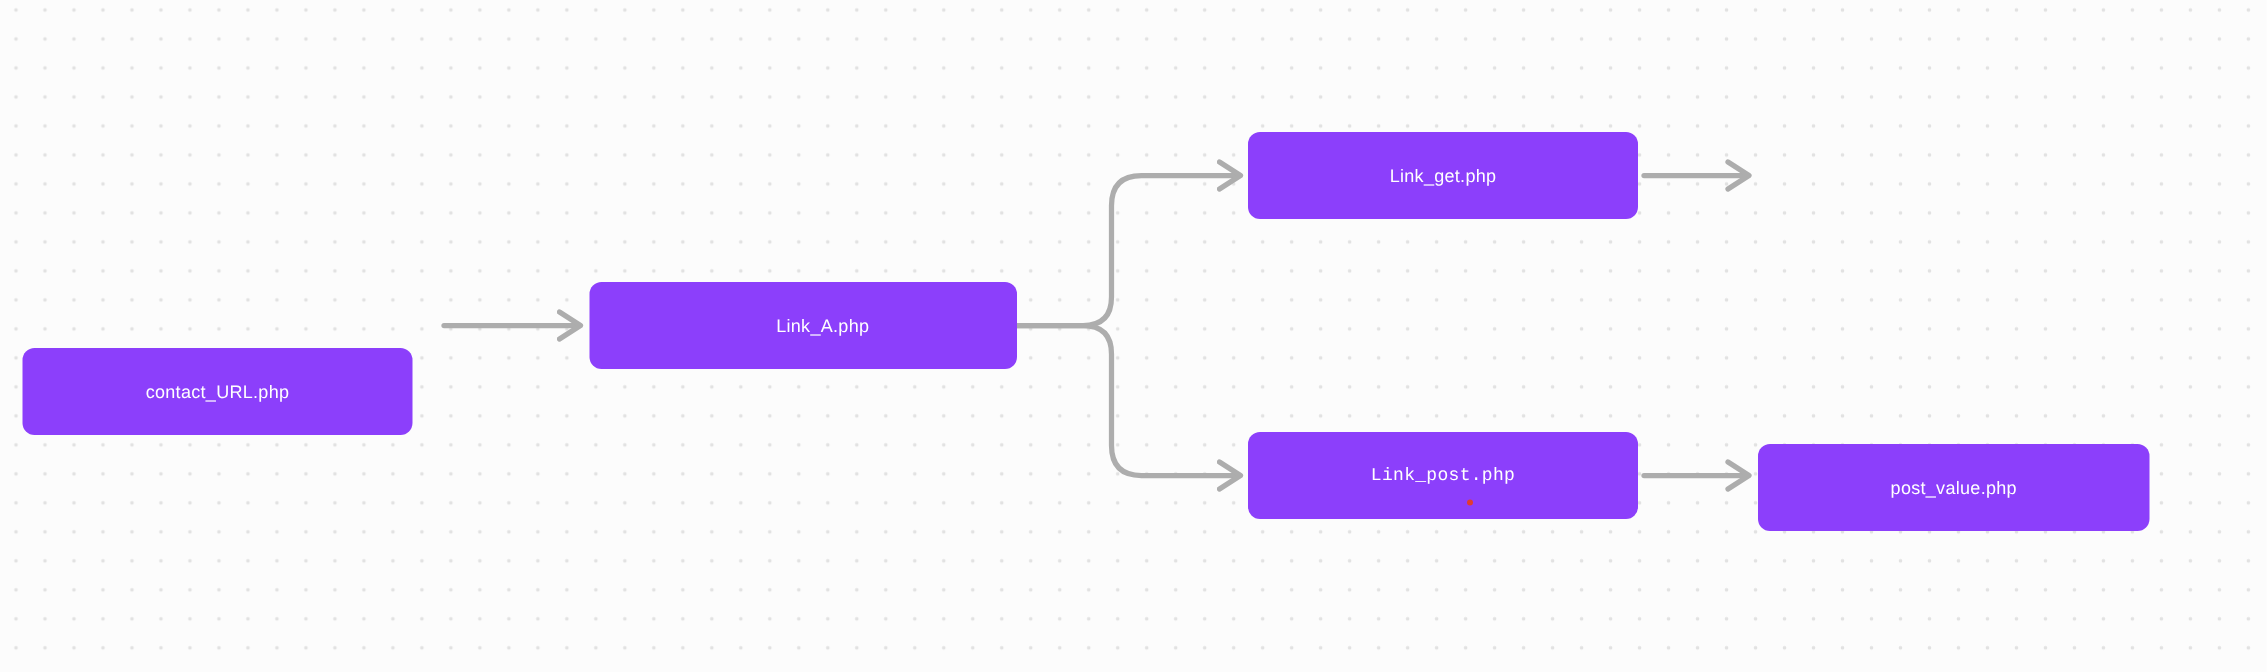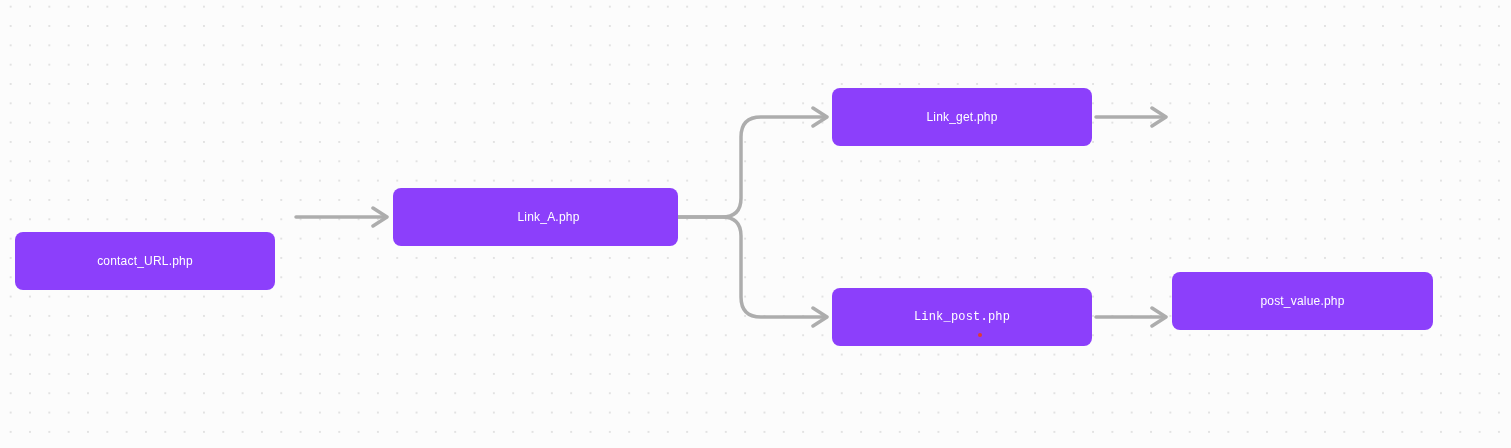--- a/index.html
+++ b/index.html
@@ -48,21 +48,21 @@
     font-size: 12px;
     letter-spacing: 0.2px;
     cursor: default;
     user-select: none;
   }
   .node-contact   { left: 15px;   top: 188px; margin-top: 44px; }
   .node-link-a    { left: 393px;  top: 188px; width: 259px; padding-left: 26px; }
   .node-link-get  { left: 832px;  top: 88px;  }
   .node-get-value { left: 1172px; top: 88px;  width: 261px; }
   .node-link-post { left: 832px;  top: 288px; font-family: Liberation Mono, monospace; }
-  .node-post-value{ left: 1172px; top: 272px; width: 261px; }
+  .node-post-value{ left: 1172px; top: 296px; width: 261px; }
   .red-dot {
     position: absolute;
     left: 978px;
     top: 333px;
     width: 4px;
     height: 4px;
     border-radius: 50%;
     background: #E03C31;
   }
 </style>

